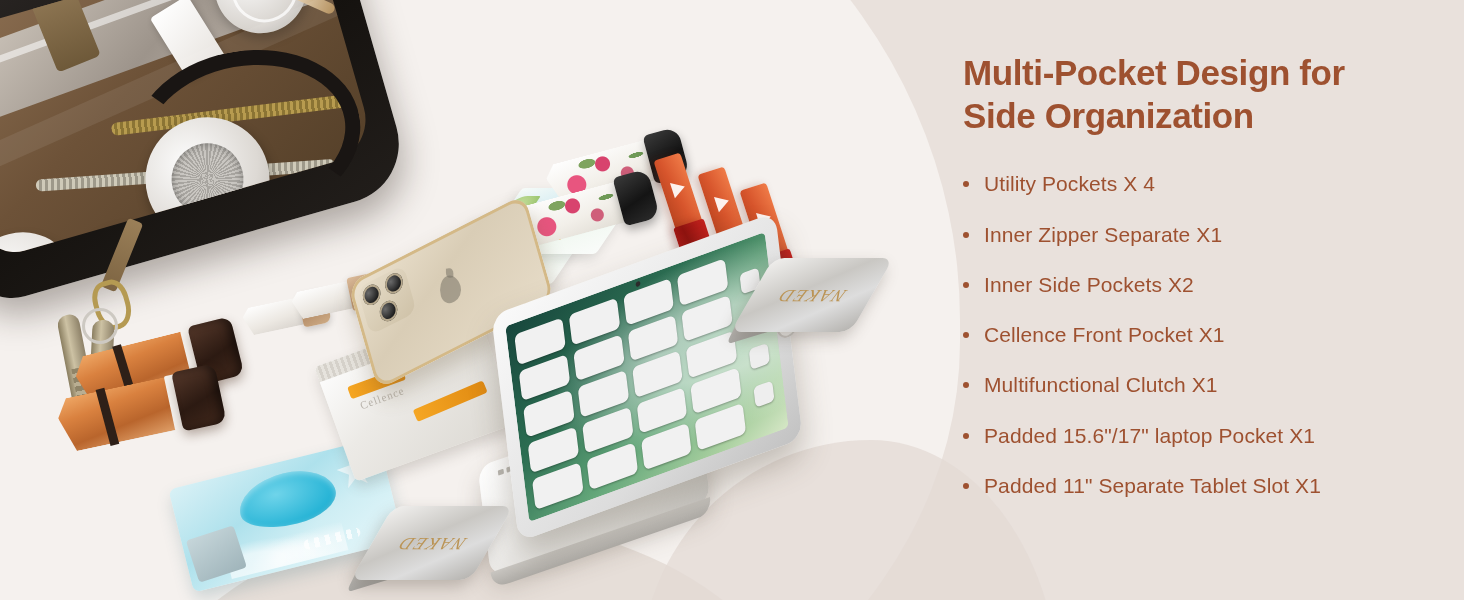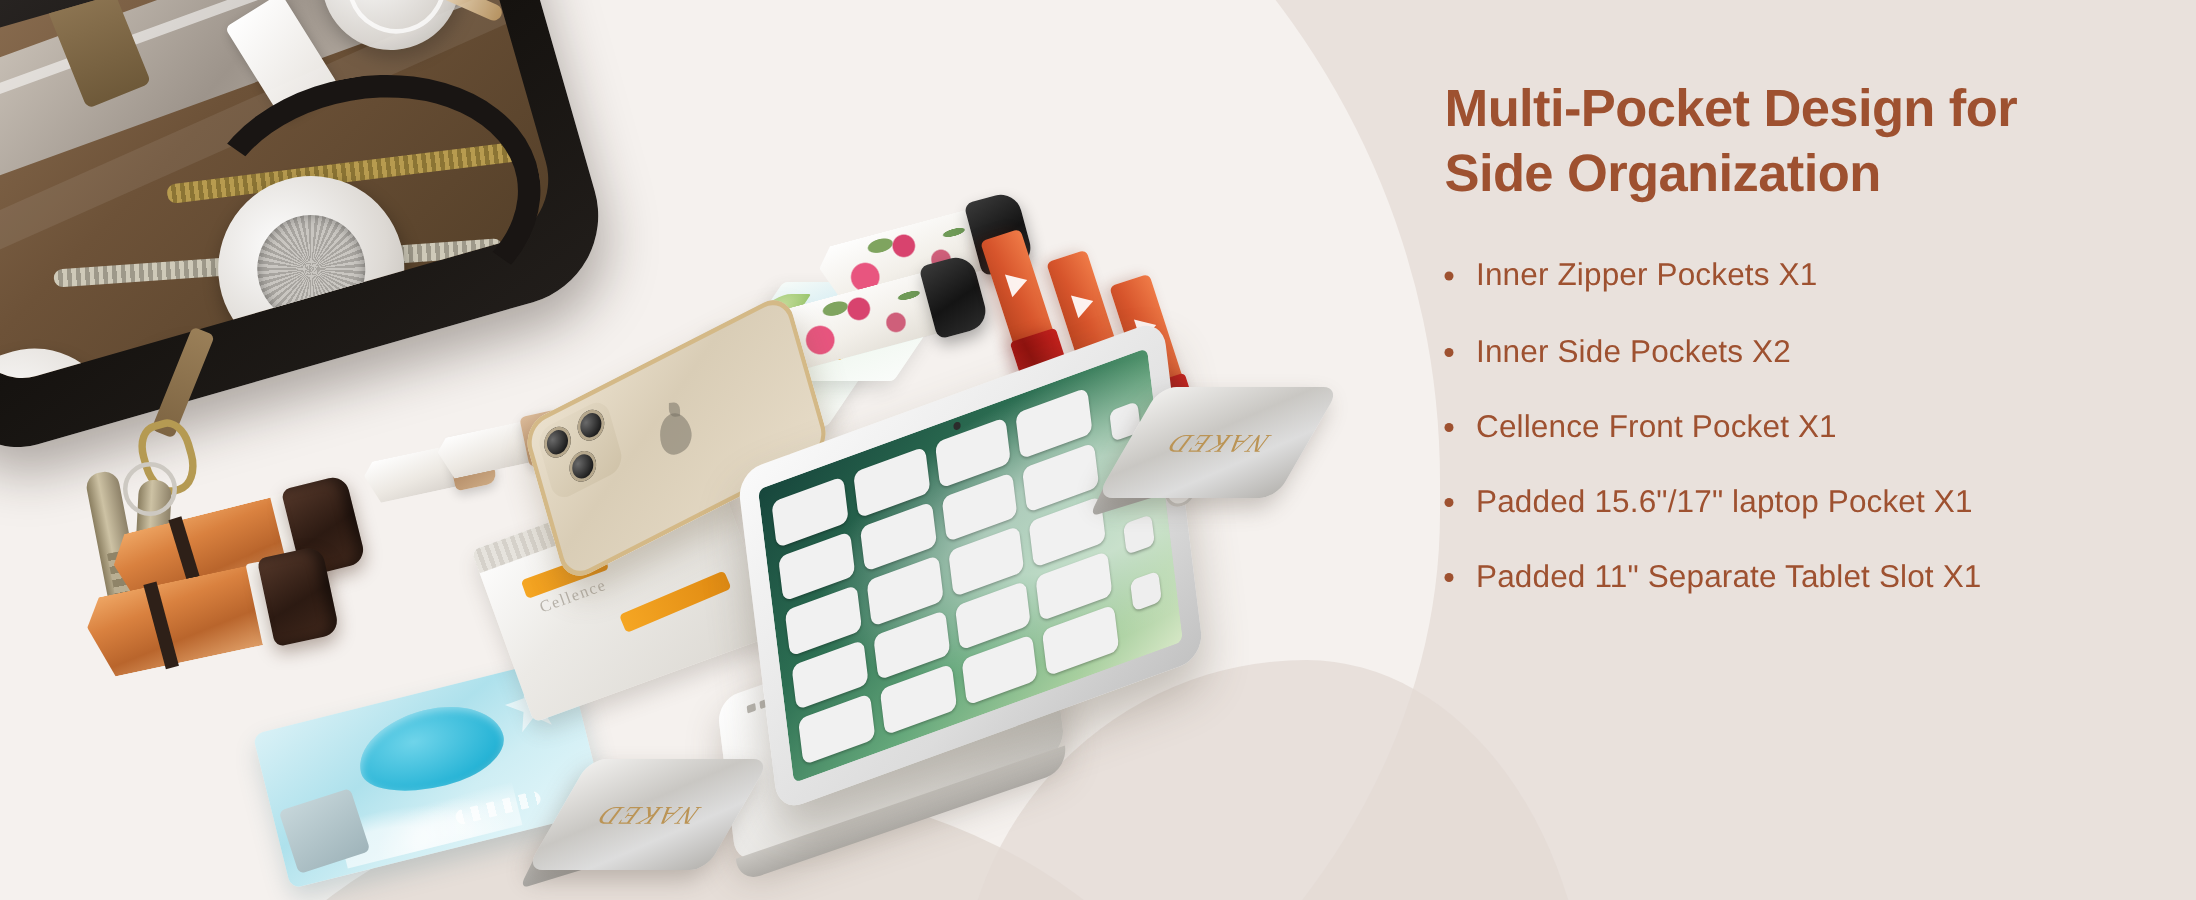--- a/index.html
+++ b/index.html
@@ -697,32 +697,40 @@
   </div>
 
   <div class="copy">
     <h1 class="headline">
       <span>Multi-Pocket Design for</span><br>
       <span>Side Organization</span>
     </h1>
     <ul class="bullets">
       <li>
         <span class="dot"></span>
-        <span>Inner Zipper Pockets X1</span>
+        <span>Utility Pockets X 4</span>
+      </li>
+      <li>
+        <span class="dot"></span>
+        <span>Inner Zipper Separate X1</span>
       </li>
       <li>
         <span class="dot"></span>
         <span>Inner Side Pockets X2</span>
       </li>
       <li>
         <span class="dot"></span>
         <span>Cellence Front Pocket X1</span>
       </li>
       <li>
         <span class="dot"></span>
+        <span>Multifunctional Clutch X1</span>
+      </li>
+      <li>
+        <span class="dot"></span>
         <span>Padded 15.6"/17" laptop Pocket X1</span>
       </li>
       <li>
         <span class="dot"></span>
         <span>Padded 11" Separate Tablet Slot X1</span>
       </li>
     </ul>
   </div>
 
 </div>

